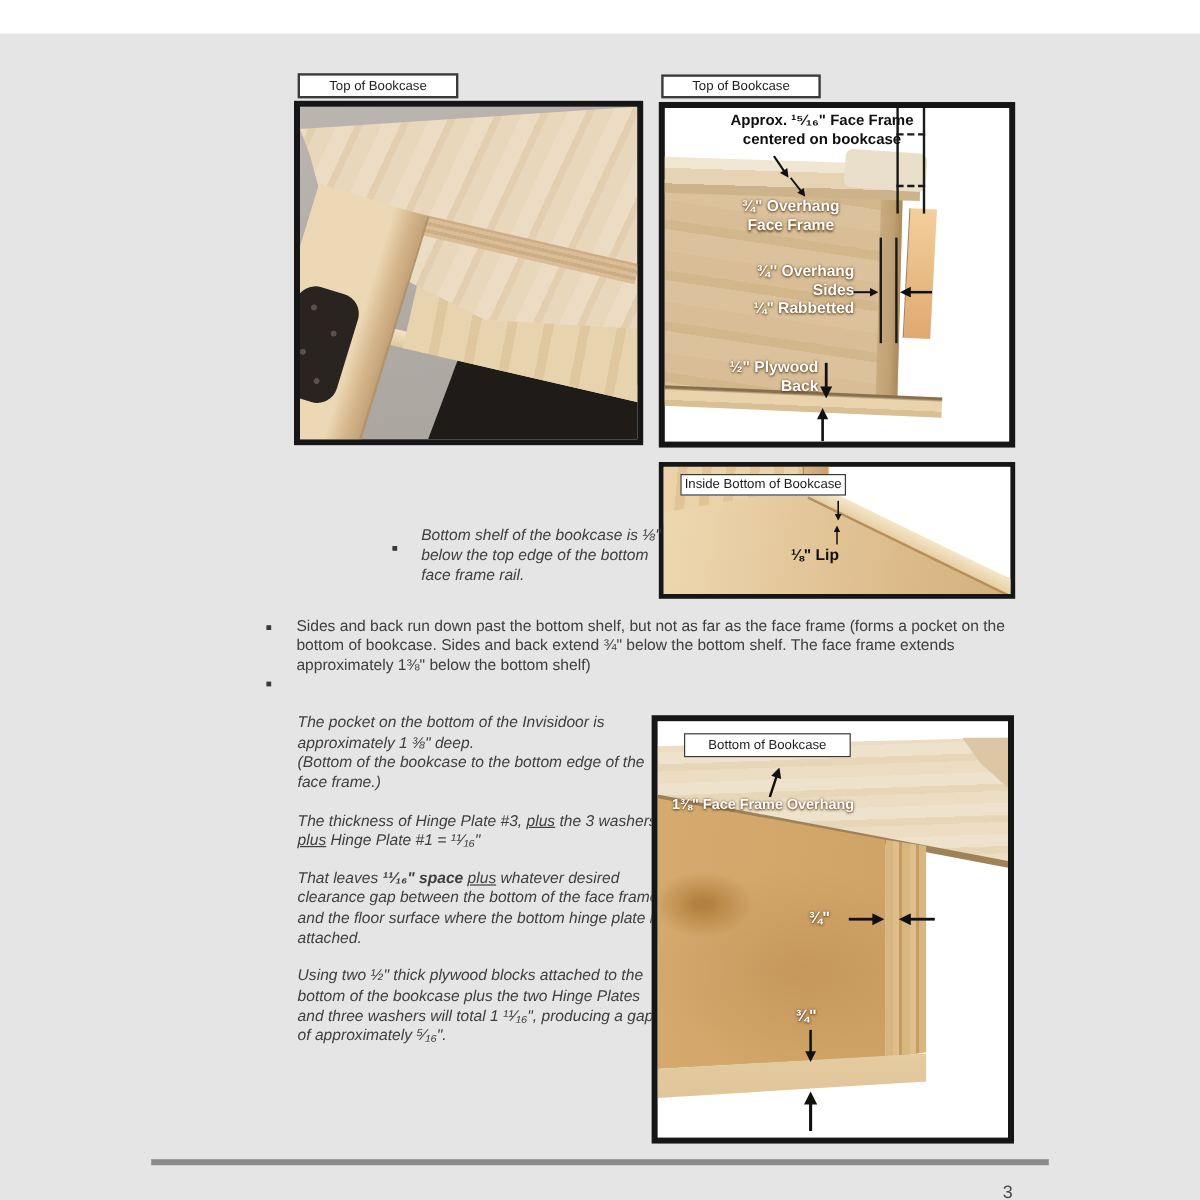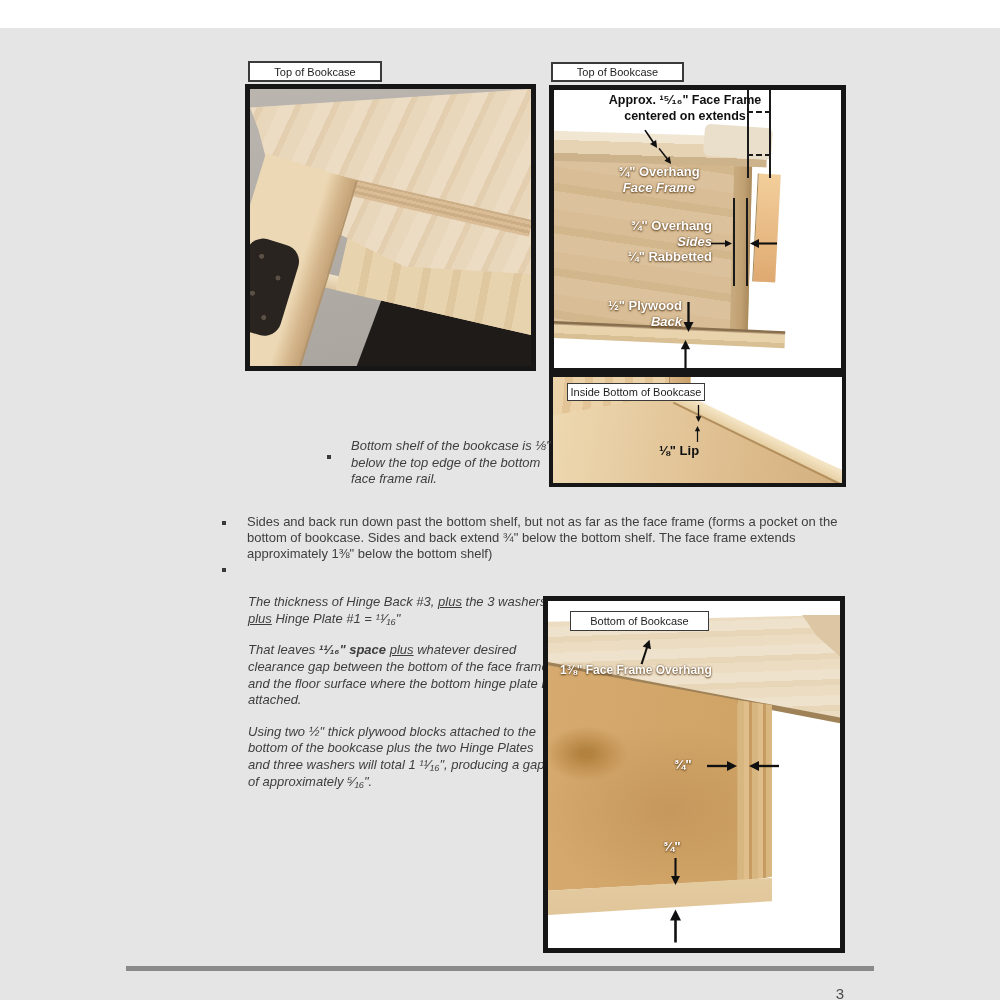--- a/index.html
+++ b/index.html
@@ -18,21 +18,21 @@
   
   .wood-top{background:repeating-linear-gradient(115deg,#ecdcc4 0 14px,#e3cfb0 14px 20px,#e9d7bc 20px 34px);}
   .wood-panel{background:repeating-linear-gradient(7deg,#dcc29c 0 18px,#d2b68c 18px 26px,#d9bd96 26px 42px);}
   .wood-pale{background:repeating-linear-gradient(178deg,#efe2cc 0 10px,#e7d6b8 10px 16px,#ecdcc2 16px 26px);}
   .wood-floor{background:linear-gradient(100deg,#eed9b2,#dcba8a 70%,#d4b080);}
   .wood-rail{background:linear-gradient(180deg,#f1e6d2 0 9px,#e6d3b4 9px 22px,#cdb38c 22px 30px);}
 
   
   .wnote{position:absolute;color:#fff;font-weight:bold;font-size:13px;line-height:1.2;
          text-shadow:0 1px 2px rgba(88,58,22,.95),0 0 2px rgba(88,58,22,.7);z-index:6;}
-  .wnote .it{font-style:italic;}
+  .wnote .it{}
   .bnote{position:absolute;color:#101010;font-weight:bold;font-size:12.5px;line-height:1.25;z-index:6;}
 
   
   .vline{position:absolute;width:2px;background:#1a1a1a;z-index:4;}
   .dline{position:absolute;border-top:2px dashed #1a1a1a;height:0;z-index:4;}
 
   .arrow{position:absolute;fill:#101010;z-index:7;}
 
   
   .btxt{position:absolute;font-size:13px;line-height:1.22;color:#3e3e3e;}
@@ -115,21 +115,21 @@
     <div class="layer" style="left:201px;top:84px;width:22px;height:108px;transform:rotate(3deg);
          background:linear-gradient(180deg,#f3cf9b,#dfa971);border-left:1px solid #a88755;"></div>
     <div class="layer wood-rail" style="left:-5px;top:44px;width:218px;height:30px;transform:rotate(1.8deg);"></div>
     <div class="layer" style="left:150px;top:36px;width:68px;height:32px;transform:rotate(4deg);
          background:#eadfca;border-radius:6px;"></div>
     <div class="layer" style="left:-5px;top:236px;width:236px;height:17px;transform:rotate(2.5deg);
          background:linear-gradient(180deg,#8a6f4e 0 2px,#e9d3ad 4px 12px,#d9bf94 12px);"></div>
 
     <div class="bnote" style="left:52px;top:3px;width:158px;text-align:center;">
       <span class="blk" style="display:block">Approx. ¹⁵⁄₁₆" Face Frame</span>
-      <span class="blk" style="display:block">centered on extends</span>
+      <span class="blk" style="display:block">centered on bookcase</span>
     </div>
 
     <div class="vline" style="left:193px;top:0;height:88px;"></div>
     <div class="vline" style="left:215px;top:0;height:88px;"></div>
     <div class="dline" style="left:193px;top:21px;width:24px;"></div>
     <div class="dline" style="left:193px;top:64px;width:24px;"></div>
 
     <svg class="arrow" style="left:92px;top:38px;width:10px;height:22px;transform:rotate(-34deg);">
         <use href="#arr-d" width="100%" height="100%"></use>
       </svg>
@@ -162,21 +162,21 @@
       <span class="it" style="display:block">Back</span>
     </div>
     <svg class="arrow" style="left:129px;top:212px;width:11px;height:30px;">
         <use href="#arr-d" width="100%" height="100%"></use>
       </svg>
     <svg class="arrow" style="left:126px;top:250px;width:11px;height:28px;">
         <use href="#arr-u" width="100%" height="100%"></use>
       </svg>
   </div>
 
-  <div class="fig" style="left:549px;top:345px;width:289px;height:106px;border-width:4px;">
+  <div class="fig" style="left:549px;top:357px;width:289px;height:106px;border-width:4px;">
     <div class="layer" style="left:0;top:0;width:138px;height:48px;
          background:repeating-linear-gradient(95deg,#ecd2a9 0 12px,#e2c496 12px 20px);"></div>
     <div class="layer" style="left:116px;top:0;width:20px;height:50px;
          background:linear-gradient(90deg,#d9b686,#c9a06a);border-left:1px solid #b08a58;"></div>
     <div class="layer wood-floor" style="left:0;top:0;right:0;bottom:0;
          clip-path:polygon(0 36%,42% 16%,100% 88%,100% 100%,0 100%);"></div>
     <div class="layer" style="left:126px;top:14px;width:200px;height:12px;transform:rotate(26deg);
          transform-origin:left top;background:linear-gradient(180deg,#f6e7c8,#e6cfa4);
          border-bottom:2px solid #b4905e;"></div>
     <div class="capbox" style="left:14px;top:6px;width:136px;height:16px;border-width:1.5px;">
@@ -193,21 +193,25 @@
 
   <div class="sq" style="left:327px;top:427px;"></div>
   <div class="btxt itxt" style="left:351px;top:410px;width:208px;font-size:13px;line-height:1.28;">Bottom shelf of the bookcase is ⅛" below the top edge of the bottom face frame rail.</div>
 
   <div class="sq" style="left:222px;top:493px;"></div>
   <div class="btxt" style="left:247px;top:486px;width:620px;">Sides and back run down past the bottom shelf, but not as far as the face frame (forms a pocket on the bottom of bookcase. Sides and back extend ¾" below the bottom shelf. The face frame extends approximately 1⅜" below the bottom shelf)</div>
   <div class="sq" style="left:222px;top:540px;"></div>
 
   <div class="notes">
     <p>
-      <span>The thickness of Hinge Back #3, </span><span class="u">plus</span><span> the 3 washers, </span><span class="u">plus</span><span> Hinge Plate #1 = ¹¹⁄₁₆"</span>
+      <span class="blk">The pocket on the bottom of the Invisidoor is approximately 1 ⅜" deep.</span>
+      <span class="blk">(Bottom of the bookcase to the bottom edge of the face frame.)</span>
+    </p>
+    <p>
+      <span>The thickness of Hinge Plate #3, </span><span class="u">plus</span><span> the 3 washers, </span><span class="u">plus</span><span> Hinge Plate #1 = ¹¹⁄₁₆"</span>
     </p>
     <p>
       <span>That leaves </span><span class="b">¹¹⁄₁₆" space </span><span class="u">plus</span><span> whatever desired clearance gap between the bottom of the face frame and the floor surface where the bottom hinge plate is attached.</span>
     </p>
     <p>
       <span class="blk">Using two ½" thick plywood blocks attached to the bottom of the bookcase plus the two Hinge Plates and three washers will total 1 ¹¹⁄₁₆", producing a gap of approximately ⁵⁄₁₆".</span>
     </p>
   </div>
 
   <div class="fig" style="left:543px;top:568px;width:292px;height:347px;">

